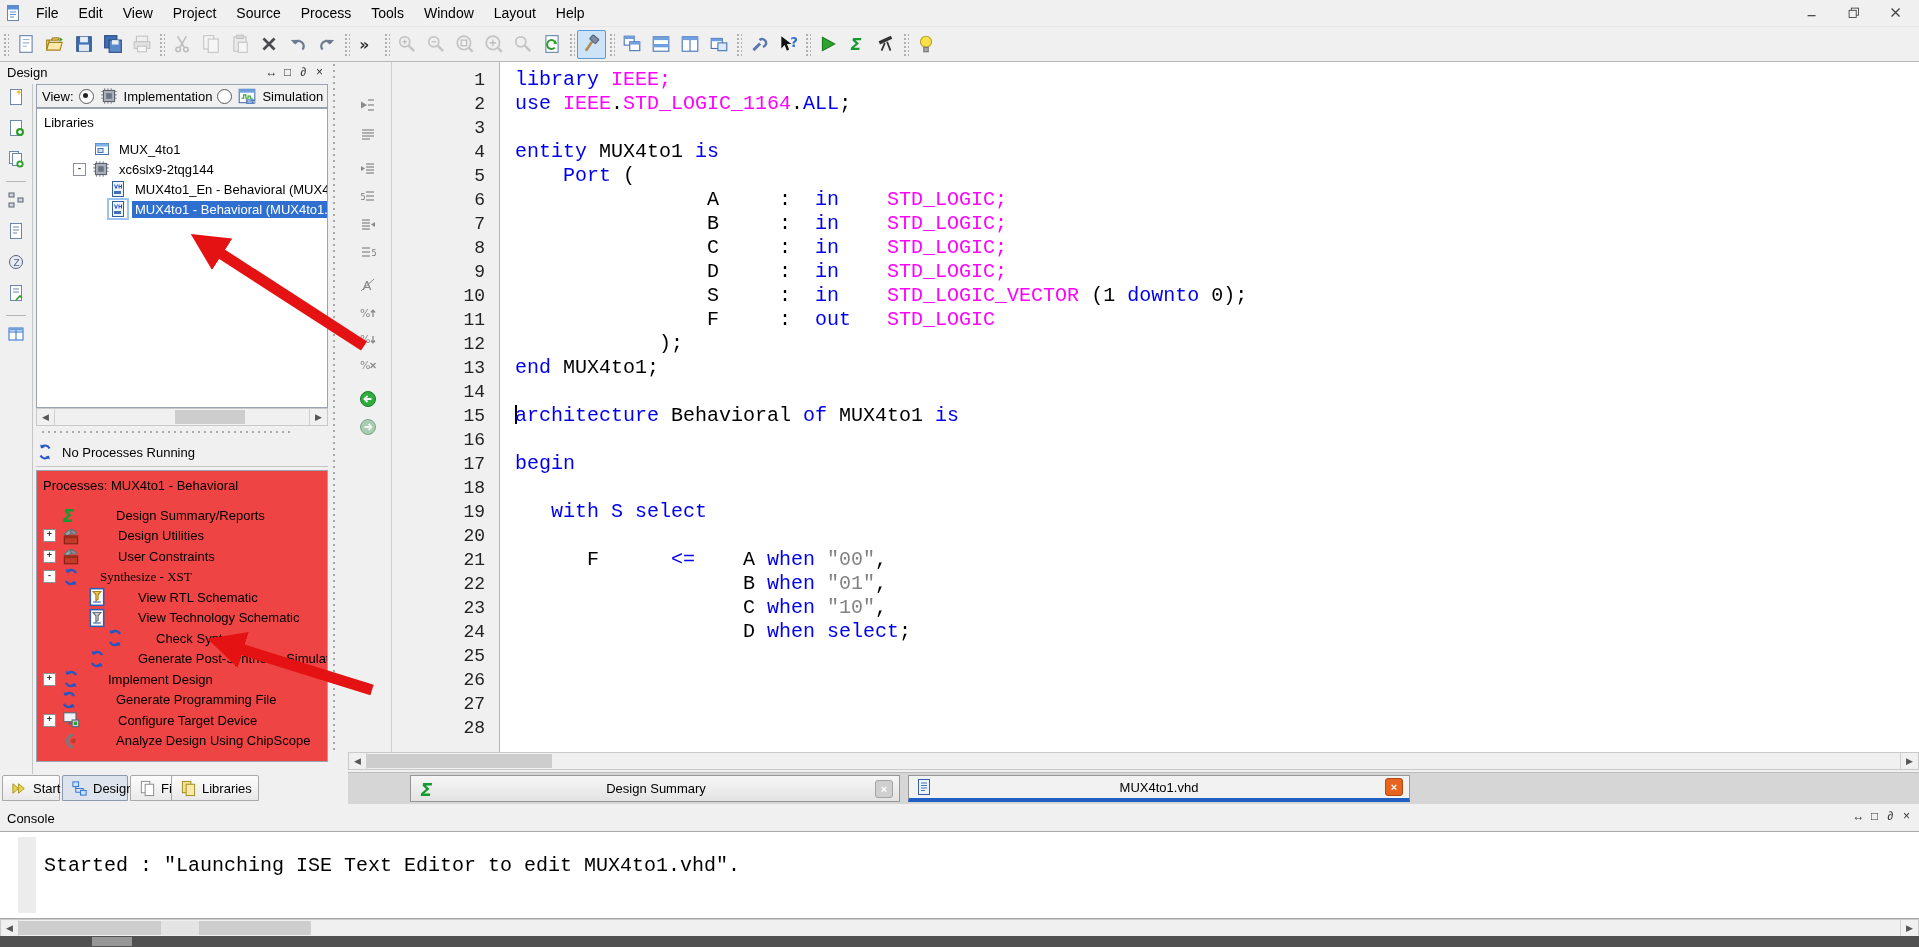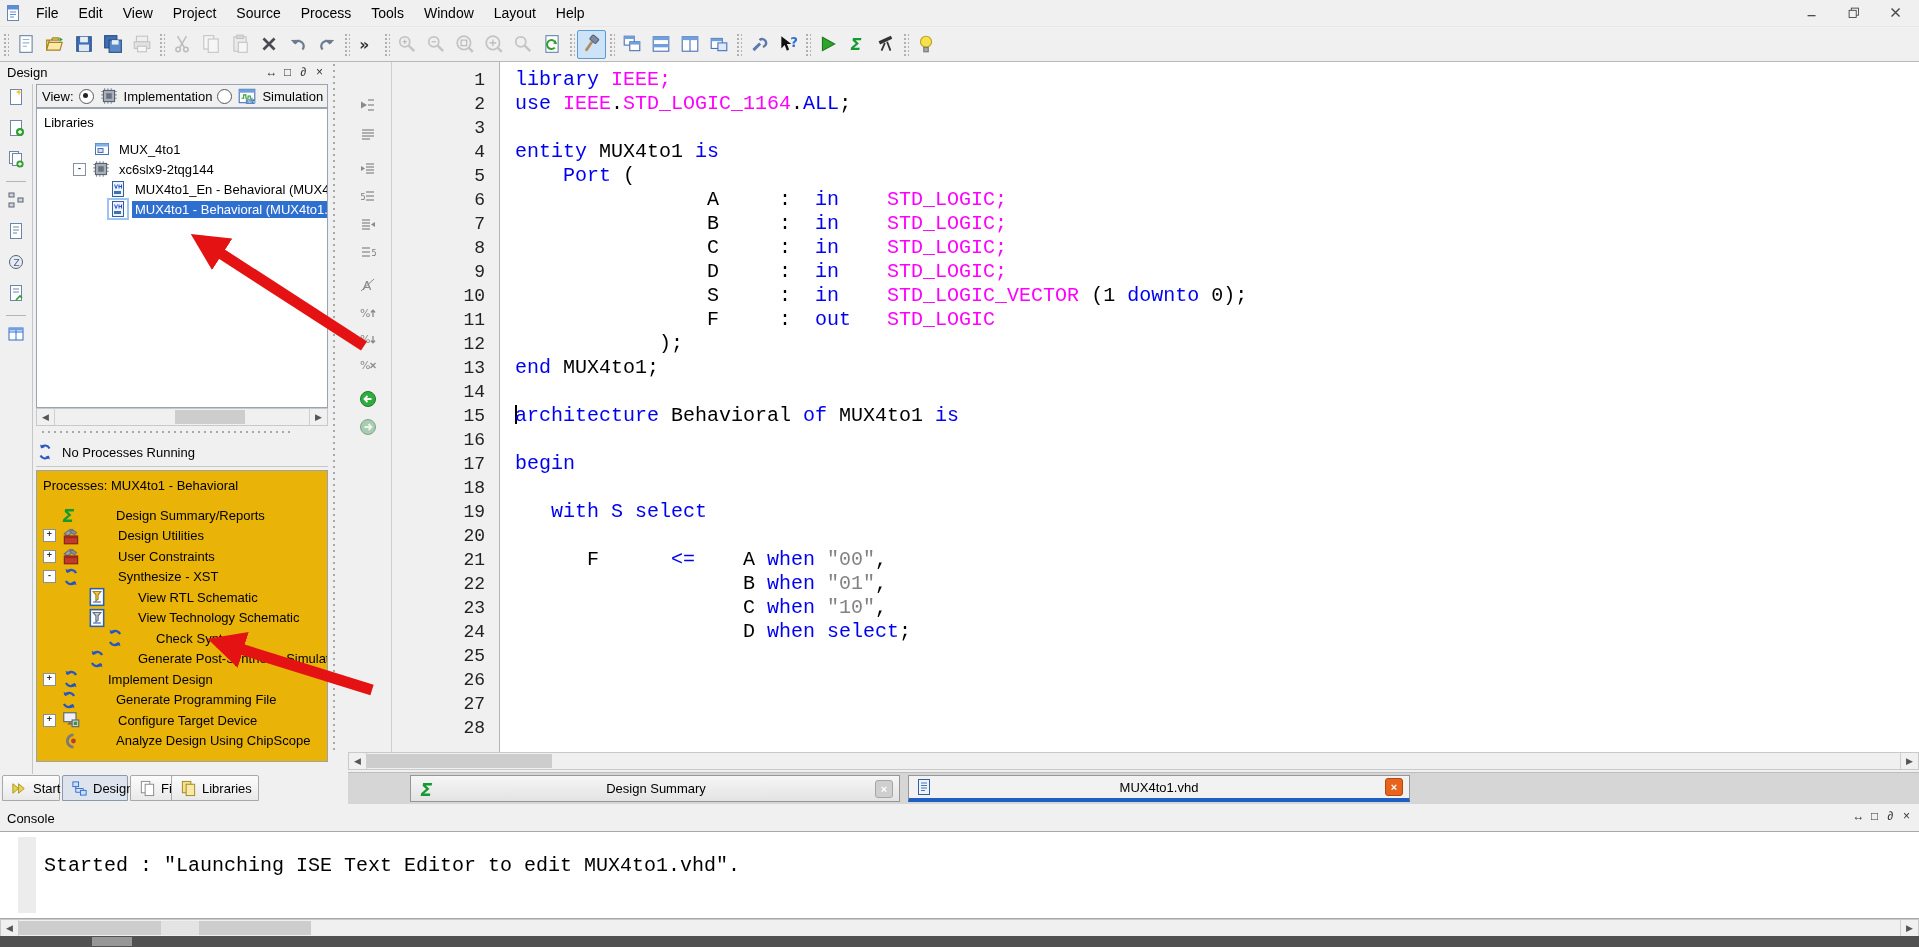--- a/index.html
+++ b/index.html
@@ -40,21 +40,21 @@
   .tree-row.selected .ic{outline:2px solid #9cc3f5;}
   .expander{width:11px;height:11px;border:1px solid #87909c;background:#fff;font:bold 9px/9px "Liberation Sans",sans-serif;
             text-align:center;margin-right:5px;color:#333;flex:none;}
   .hscroll{position:absolute;background:#f0f0f0;border:1px solid #c9c9c9;box-sizing:border-box;}
   .hs-arrow{position:absolute;top:0;width:17px;height:100%;display:flex;align-items:center;justify-content:center;
             font-size:9px;color:#555;background:#f0f0f0;}
   .hs-thumb{position:absolute;top:1px;height:calc(100% - 2px);background:#cdcdcd;}
   .splitter-dots{background-image:radial-gradient(#a8a8a8 1px,transparent 1.2px);background-size:6px 6px;}
   #proc-status{left:36px;top:438px;width:292px;height:28px;display:flex;align-items:center;gap:8px;font-size:13px;
                border-bottom:1px solid #c6c6c6;}
-  #proc-box{left:36px;top:470px;width:292px;height:292px;border:1px solid #9aa4b0;background:#eab308;overflow:hidden;box-sizing:border-box;}
+  #proc-box{left:36px;top:470px;width:292px;height:292px;border:1px solid #9aa4b0;background:#ef4444;overflow:hidden;box-sizing:border-box;}
   #proc-title{position:absolute;left:6px;top:7px;font-size:13px;}
   
   .ptab{position:absolute;top:775px;height:26px;display:flex;align-items:center;gap:5px;font-size:13px;
         border:1px solid #a9a9a9;border-radius:2px 2px 0 0;background:linear-gradient(#fcfcfc,#e9e9e9);
         padding:0 8px;box-sizing:border-box;}
   .ptab.active{background:#dde4ee;border-color:#8c98ad;}
   
   #editor-bg{left:348px;top:62px;width:1571px;height:690px;background:#fff;}
   #v-splitter{left:331px;top:62px;width:8px;height:690px;}
   #editor-dock{left:356px;top:63px;display:flex;gap:4px;}
@@ -597,21 +597,21 @@
         <div class="tree-row" style="top: 95.5px; left: 6px;">
           <span class="expander">-</span>
           <span class="ic">
             <svg width="20" height="20" viewBox="0 0 18 18">
               <path d="M13.5 5.5A5 5 0 0 0 5 4.5" fill="none" stroke="#2456c4" stroke-width="2"></path>
               <path d="M4 1.5l1.5 4L9 4z" fill="#2456c4"></path>
               <path d="M4.5 12.5a5 5 0 0 0 8.5 1" fill="none" stroke="#2456c4" stroke-width="2"></path>
               <path d="M14 16.5l-1.5-4L9 14z" fill="#2456c4"></path>
             </svg>
           </span>
-          <span class="lbl" style="margin-left: 34px;">Synthesize - XST</span>
+          <span class="lbl" style="margin-left: 16px; font-family: Liberation Serif, serif;">Synthesize - XST</span>
         </div>
         <div class="tree-row" style="top: 116px; left: 50px;">
           <span class="ic">
             <svg width="20" height="20" viewBox="0 0 18 18">
               <rect x="3" y="1.5" width="12" height="15" fill="#fff" stroke="#2d5fb0" stroke-width="1.4"></rect>
               <path d="M5.5 4h7l-2.5 3v4l-2 1.5V7z" fill="#f3c64a" stroke="#a5831d"></path>
               <path d="M5.5 13.5h7" stroke="#2d5fb0"></path>
             </svg>
           </span>
           <span class="lbl" style="margin-left: 28px;">View RTL Schematic</span>

